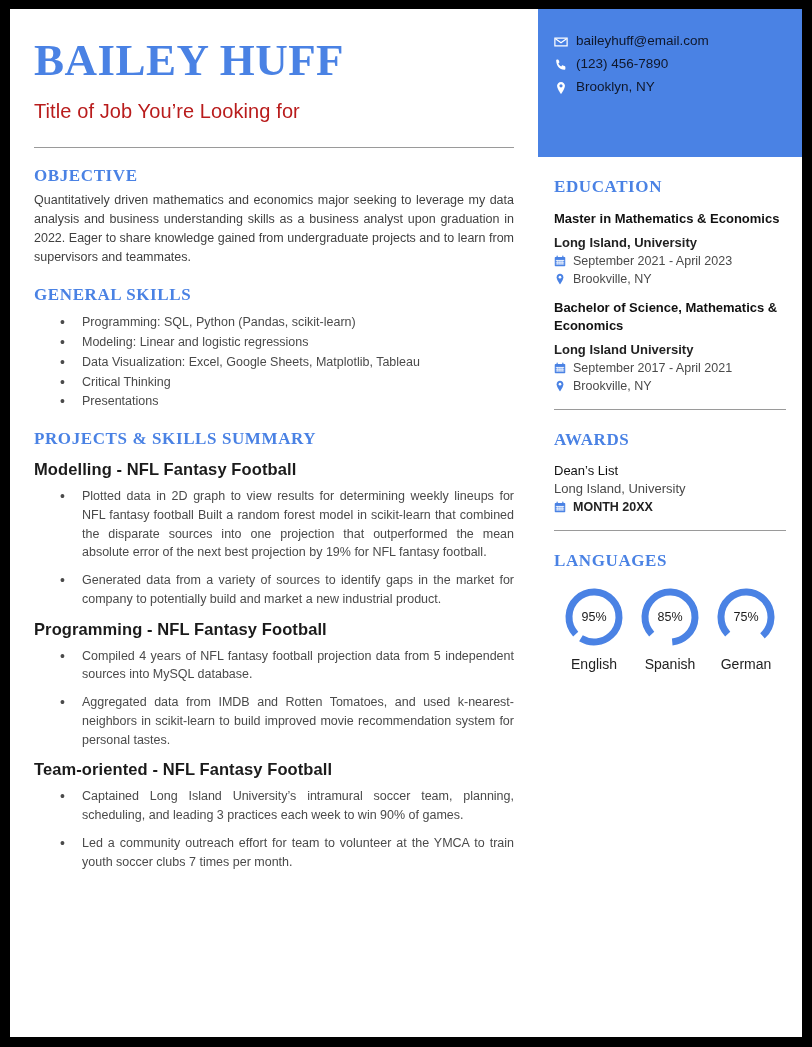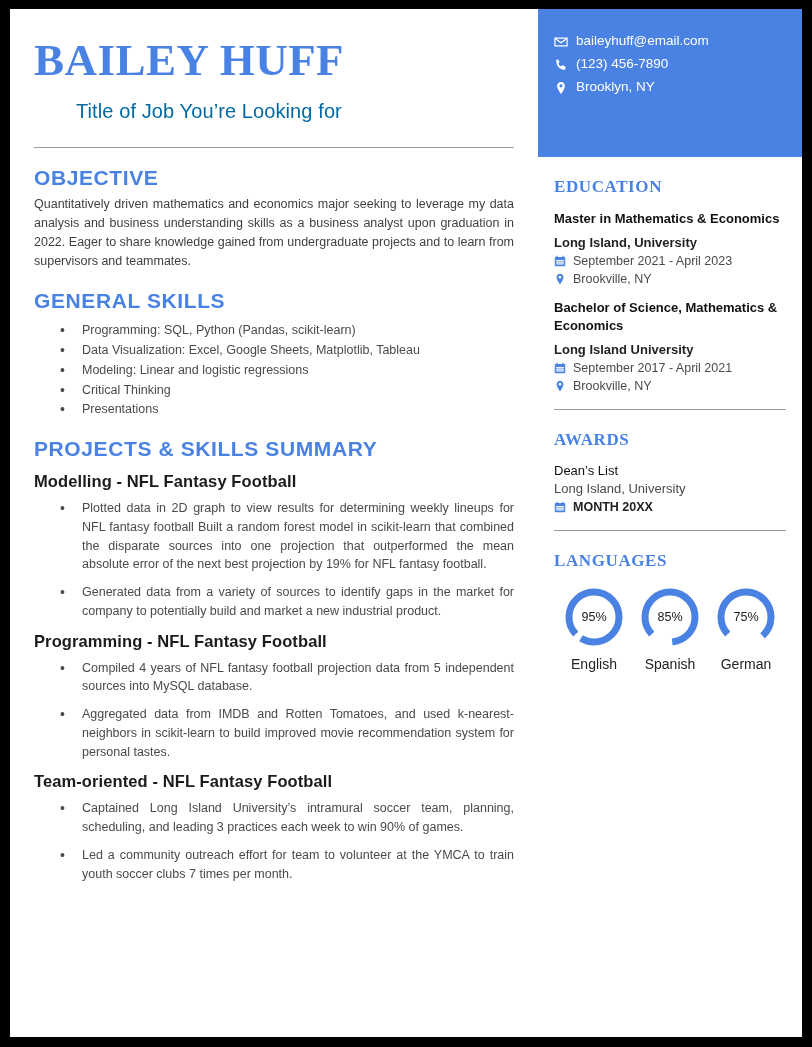--- a/index.html
+++ b/index.html
@@ -49,38 +49,37 @@
     font-weight: bold;
     font-size: 45px;
     letter-spacing: 0.5px;
     color: #4a82e4;
     line-height: 1.05;
     margin-top: 28px;
   }
 
   .job-title {
     font-size: 20px;
-    color: #0369a1;
+    color: #b91c1c;
     font-weight: 400;
     margin-top: 16px;
     letter-spacing: 0.1px;
-    margin-left: 42px;
   }
 
   .rule {
     border: 0;
     border-top: 1.5px solid #9a9a9a;
     margin: 24px 0 0 0;
   }
 
   
   .sec-head {
-    font-family: Liberation Sans, sans-serif;
-    font-weight: bold;
-    font-size: 21px;
+    font-family: Liberation Serif, serif;
+    font-weight: bold;
+    font-size: 17px;
     letter-spacing: 0.6px;
     color: #4a82e4;
     text-transform: uppercase;
   }
 
   .left-sec { margin-top: 18px; }
 
   .objective-text {
     margin-top: 5px;
     font-size: 12.5px;
@@ -145,21 +144,21 @@
     flex: 0 0 22px;
     display: flex;
     align-items: center;
     justify-content: flex-start;
     color: #ffffff;
   }
   .contact-ico svg { display: block; }
 
   .contact-text {
     font-size: 13.5px;
-    color: #ffffff;
+    color: #0f172a;
     line-height: 1.2;
   }
   .contact-text.link {
     text-decoration: underline;
   }
 
   
   .right-inner { padding: 0 16px 0 16px; }
 
   .right-sec-head {
@@ -279,22 +278,22 @@
 
     <div class="left-sec">
       <div class="sec-head">OBJECTIVE</div>
       <p class="objective-text">Quantitatively driven mathematics and economics major seeking to leverage my data analysis and business understanding skills as a business analyst upon graduation in 2022. Eager to share knowledge gained from undergraduate projects and to learn from supervisors and teammates.</p>
     </div>
 
     <div class="left-sec">
       <div class="sec-head">GENERAL SKILLS</div>
       <ul class="bullets">
         <li>Programming: SQL, Python (Pandas, scikit-learn)</li>
+        <li>Modeling: Linear and logistic regressions</li>
         <li>Data Visualization: Excel, Google Sheets, Matplotlib, Tableau</li>
-        <li>Modeling: Linear and logistic regressions</li>
         <li>Critical Thinking</li>
         <li>Presentations</li>
       </ul>
     </div>
 
     <div class="left-sec">
       <div class="sec-head">PROJECTS &amp; SKILLS SUMMARY</div>
 
       <div>
         <div class="proj-title">Modelling - NFL Fantasy Football</div>

